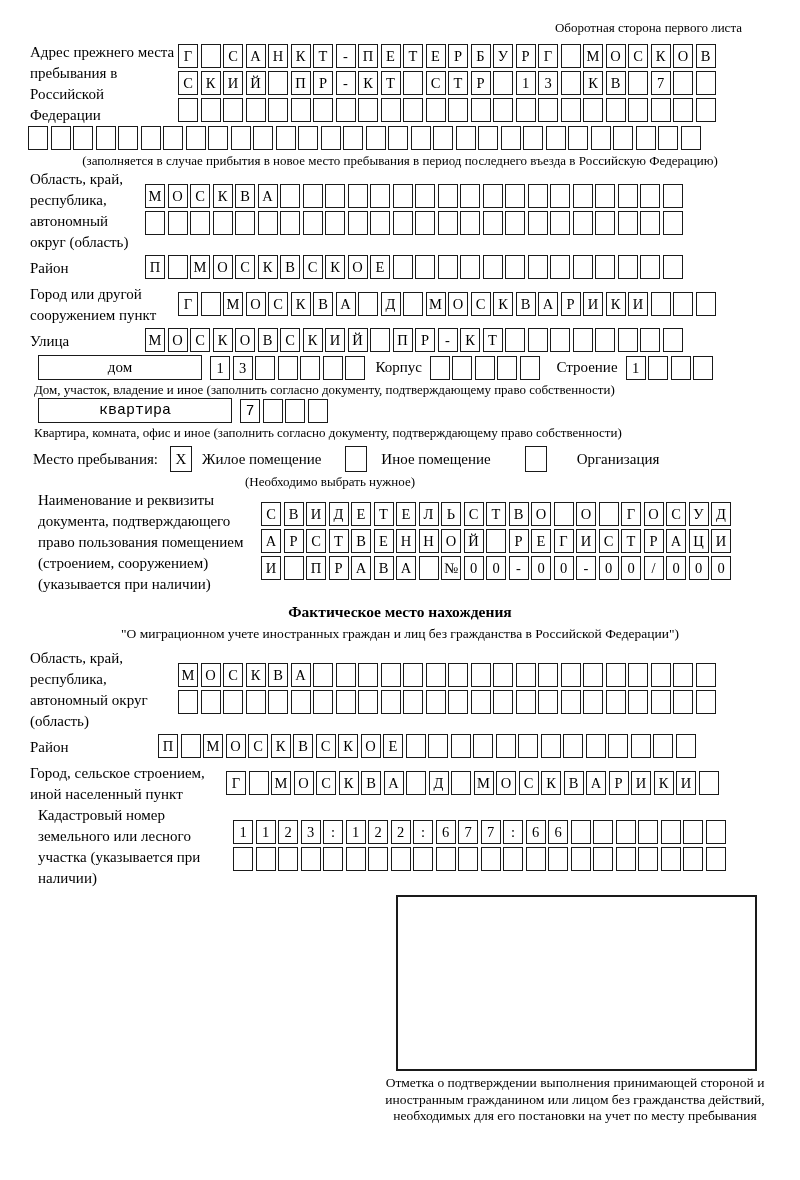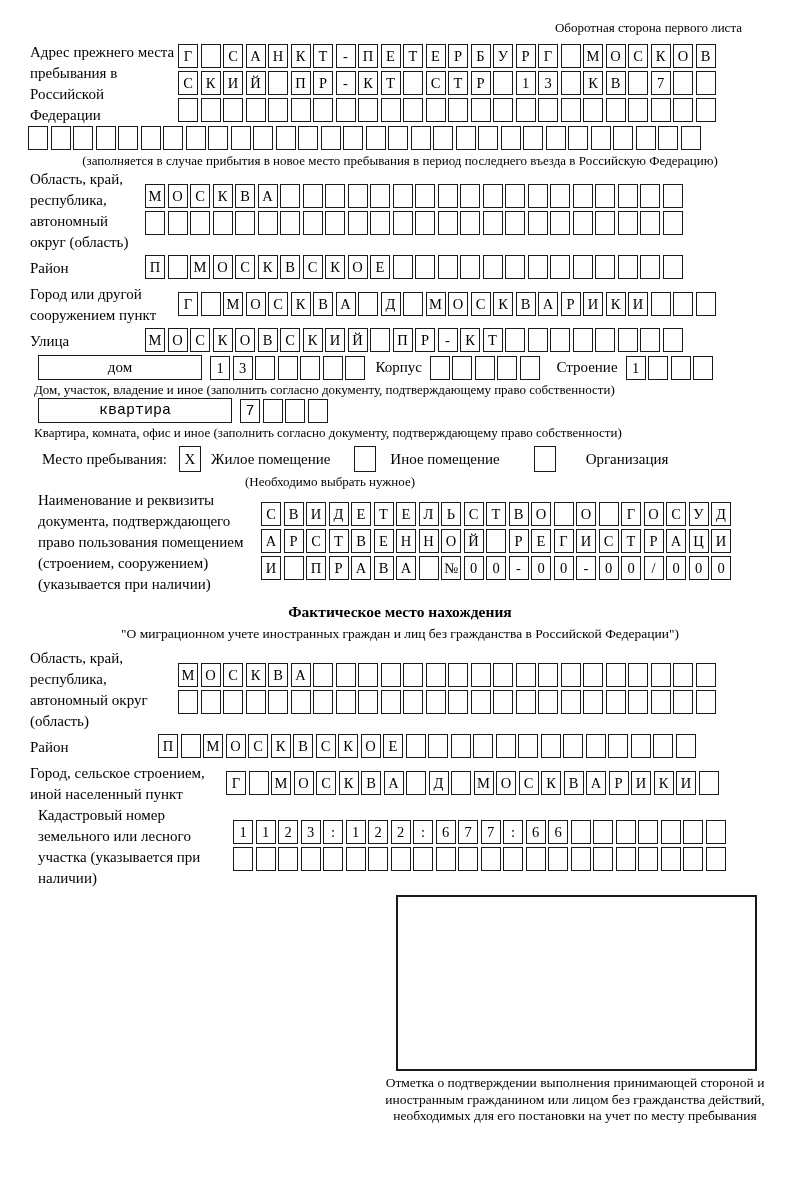--- a/index.html
+++ b/index.html
@@ -28,21 +28,21 @@
   .mt4{padding-left:8px;} .mt6{margin-top:6px;} .mt2{margin-top:2px;}
   .inline-lbl{font-size:15px;line-height:25px;flex:none;}
   .labelbox{
     border:1.6px solid #1a1a1a;height:23px;display:inline-flex;
     align-items:center;justify-content:center;font-size:15px;flex:none;
     margin-right:8px;background:#fff;
   }
   .dom-box{width:162px;} .kv-box{width:192px;}
   .gap8{width:8px;flex:none;} .gap14{width:14px;flex:none;}
   .chk{width:20px;height:24px;font-size:15px;margin:0 2px;}
-  .mesto-row{display:flex;align-items:center;margin-left:42px;margin-top:5px;}
+  .mesto-row{display:flex;align-items:center;margin-left:33px;margin-top:5px;}
   .mesto-row .t{font-size:15px;margin-right:10px;}
   .stamp-wrap{margin-left:396px;margin-top:6px;}
   .stamp-box{width:357px;height:172px;border:2px solid #1a1a1a;background:#fff;}
   .stamp-caption{
     width:400px;margin-left:375px;text-align:center;
     font-size:13.5px;line-height:16.5px;margin-top:4px;
   }
   .notes-center{ text-align:center;font-size:13.5px;line-height:17px;margin-top:4px;}
 </style>
 </head>

